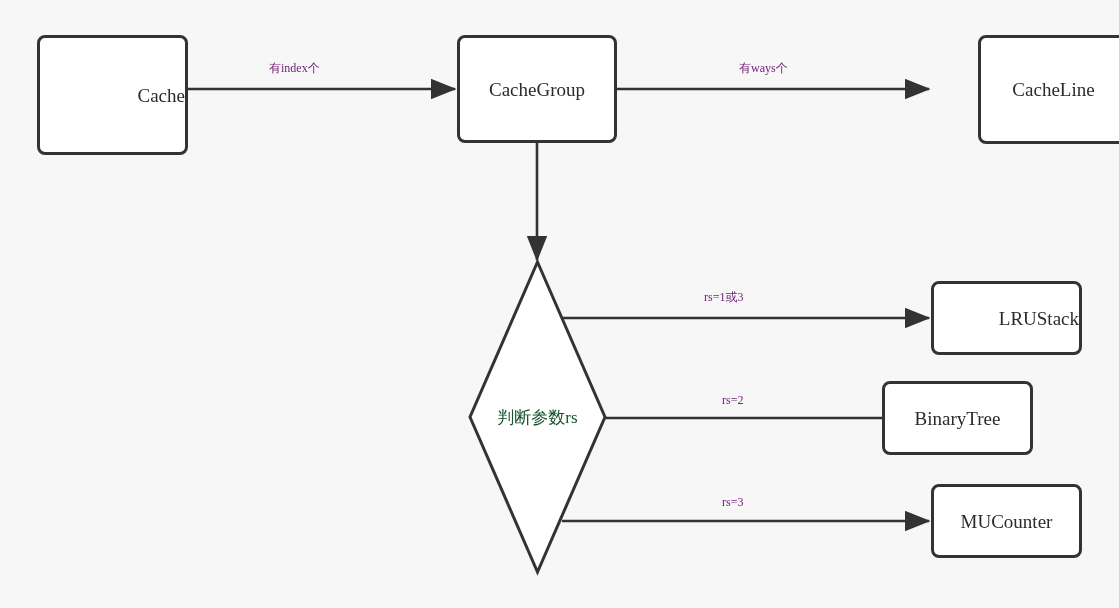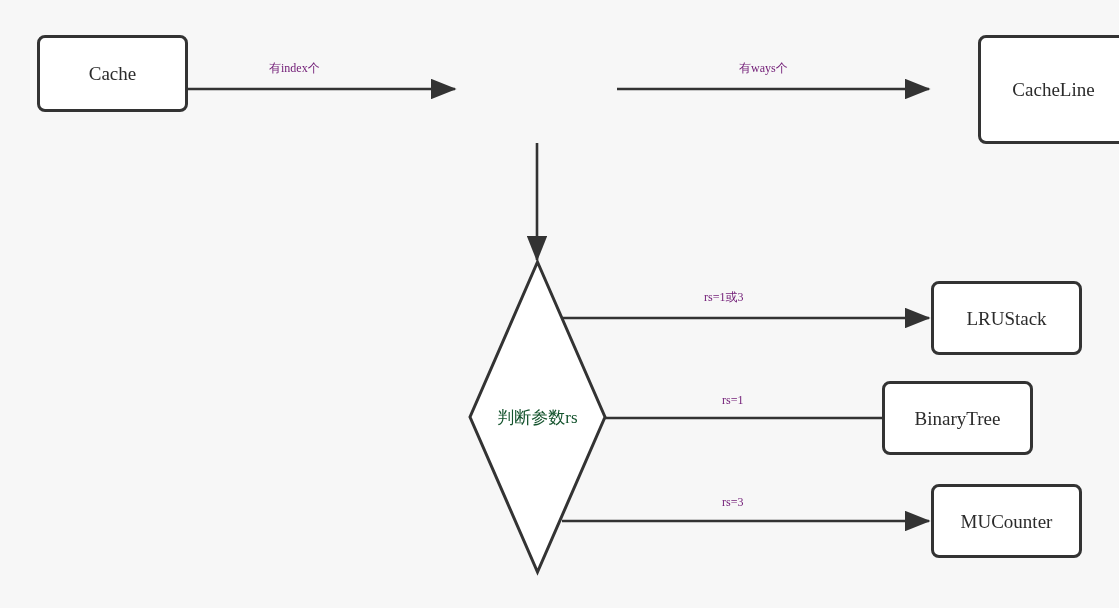--- a/index.html
+++ b/index.html
@@ -81,46 +81,49 @@
 
     <polygon points="537.5,262 605,417 537.5,572 470,417" fill="#ffffff" stroke="#333333" stroke-width="3" stroke-linejoin="miter"></polygon>
 
     <line x1="562" y1="318" x2="929" y2="318" stroke="#333333" stroke-width="2.6" marker-end="url(#arrowhead)"></line>
 
     <line x1="605" y1="418" x2="929" y2="418" stroke="#333333" stroke-width="2.6" marker-end="url(#arrowhead)"></line>
 
     <line x1="562" y1="521" x2="929" y2="521" stroke="#333333" stroke-width="2.6" marker-end="url(#arrowhead)"></line>
   </svg>
 
-  <div class="node-box" style="left:37px; top:35px; width:151px; height:77px;">
+  <div class="node-box" style="left:37px; top:35px; width:151px; height:120px;justify-content:flex-end;">
     <span>Cache</span>
   </div>
 
+  <div class="node-box" style="left:457px; top:35px; width:160px; height:108px;">
+    <span>CacheGroup</span>
+  </div>
 
   <div class="node-box" style="left:978px; top:35px; width:151px; height:109px;">
     <span>CacheLine</span>
   </div>
 
-  <div class="node-box" style="left:931px; top:281px; width:151px; height:74px;">
+  <div class="node-box" style="left:931px; top:281px; width:151px; height:74px;justify-content:flex-end;">
     <span>LRUStack</span>
   </div>
 
   <div class="node-box" style="left:882px; top:381px; width:151px; height:74px;">
     <span>BinaryTree</span>
   </div>
 
   <div class="node-box" style="left:931px; top:484px; width:151px; height:74px;">
     <span>MUCounter</span>
   </div>
 
   <div class="diamond-label" style="left:470px; top:409px; width:135px;">判断参数rs</div>
 
   <div class="edge-label" style="left:265px; top:62px;">有index个</div>
 
   <div class="edge-label" style="left:735px; top:62px;">有ways个</div>
 
   <div class="edge-label" style="left:700px; top:291px;">rs=1或3</div>
 
-  <div class="edge-label" style="left:718px; top:394px;">rs=1</div>
+  <div class="edge-label" style="left:718px; top:394px;">rs=2</div>
 
   <div class="edge-label" style="left:718px; top:496px;">rs=3</div>
 
 </div>
 
 </body></html>

